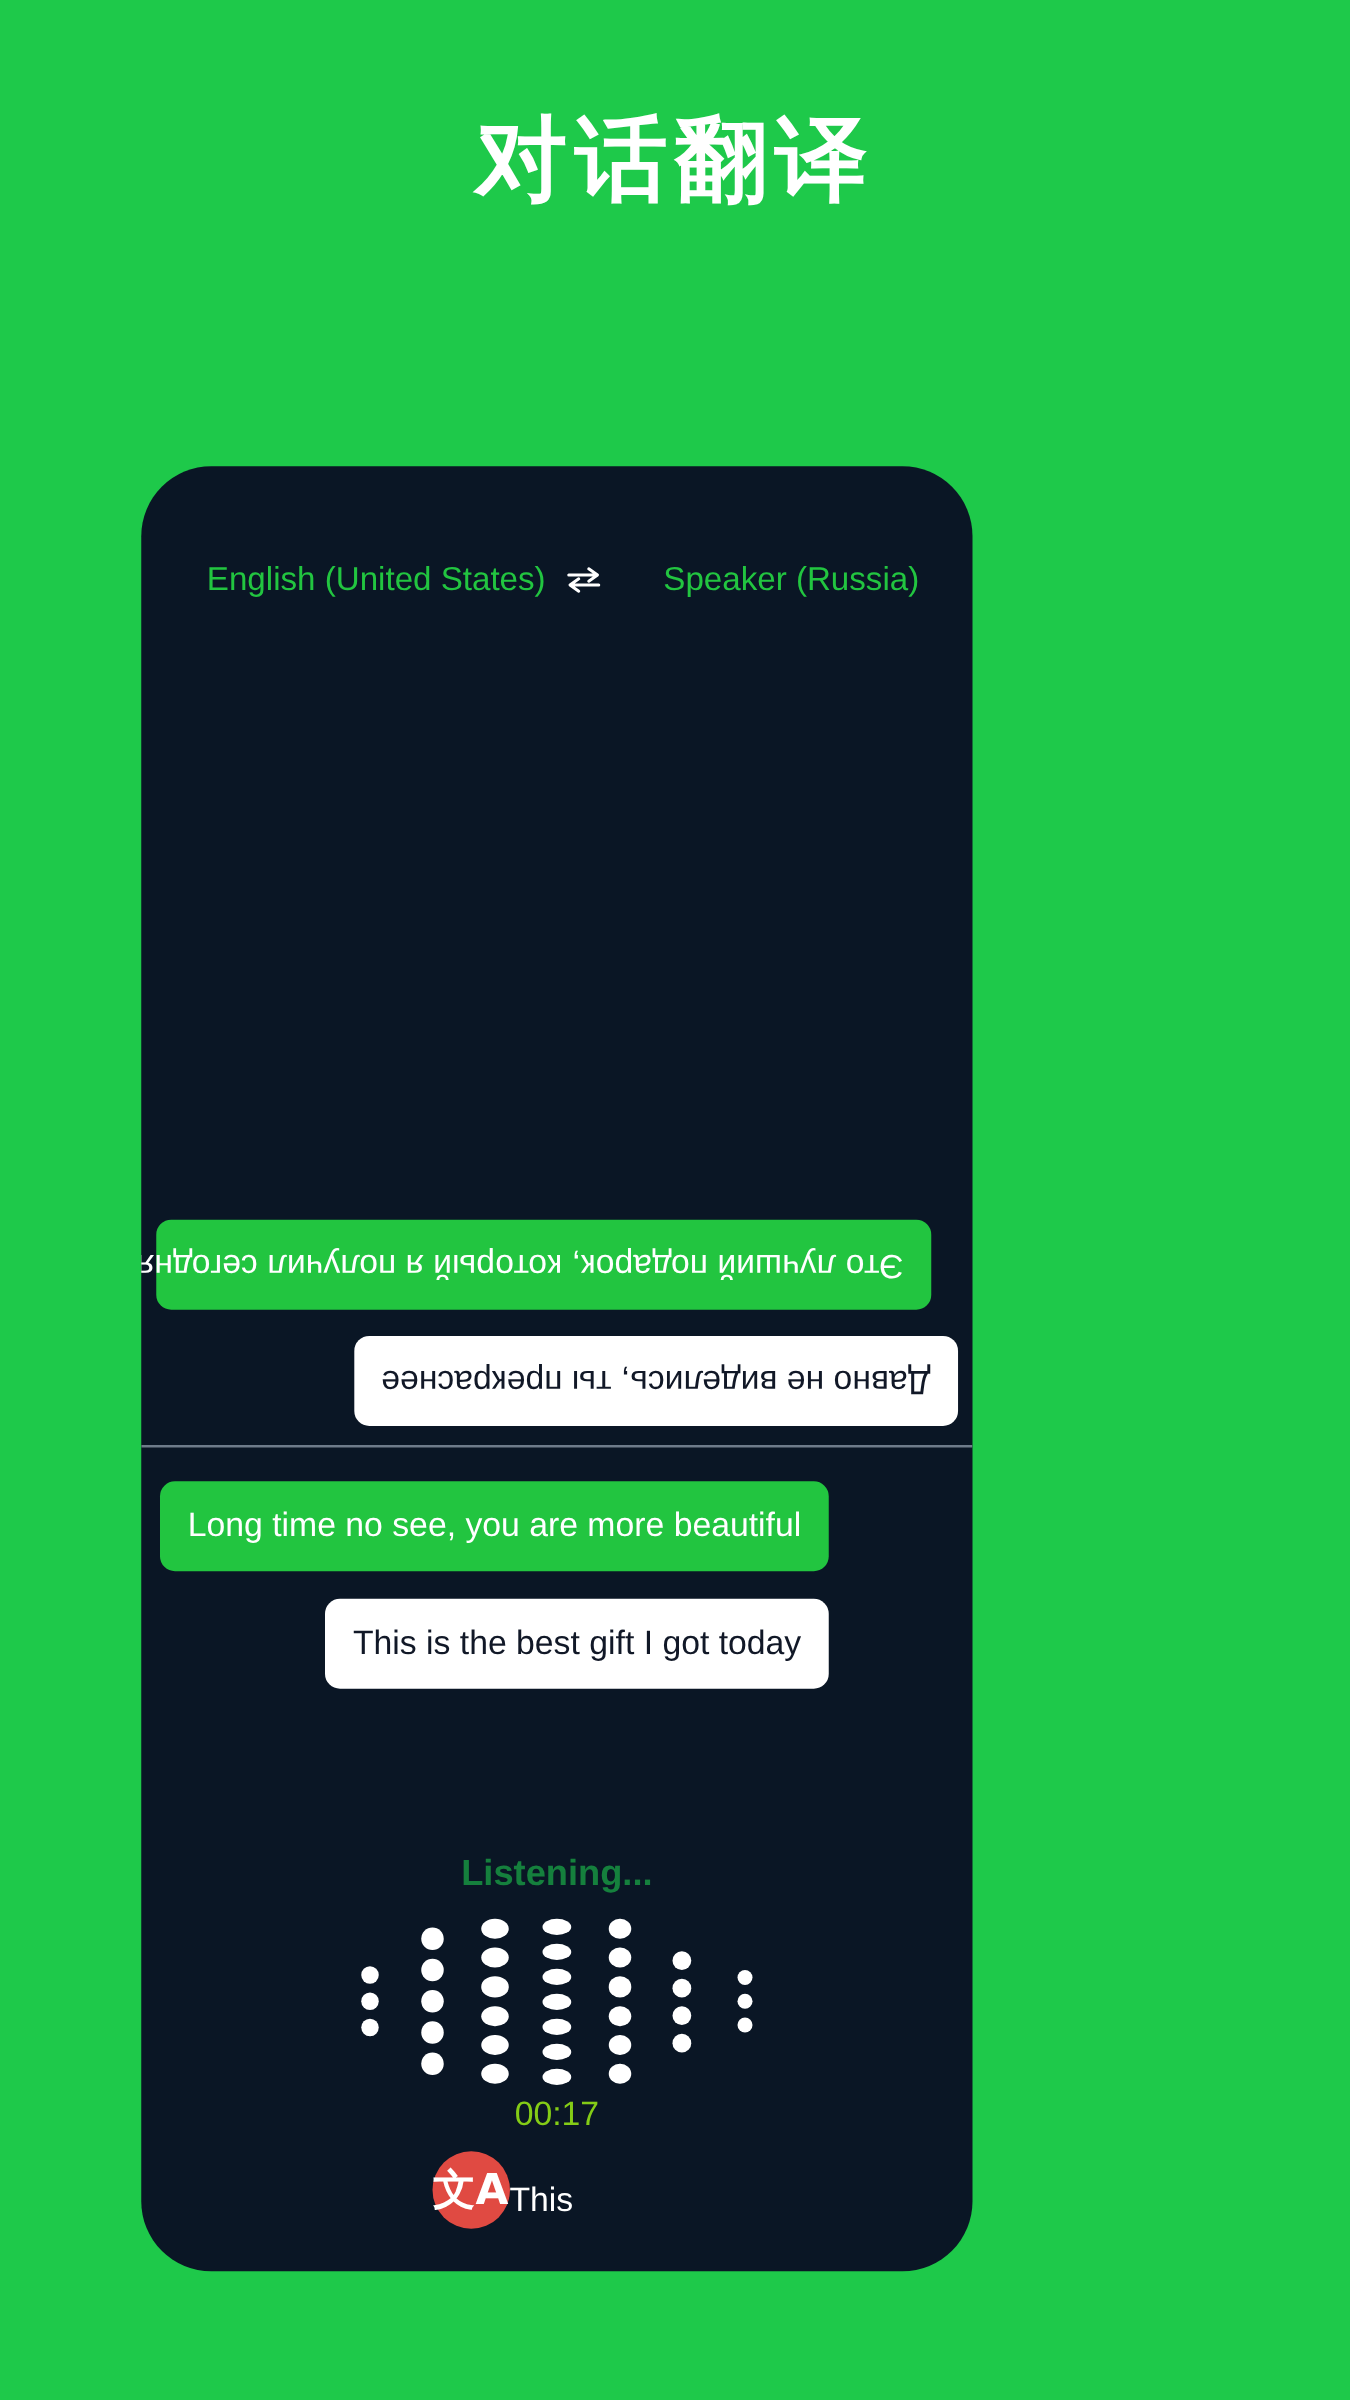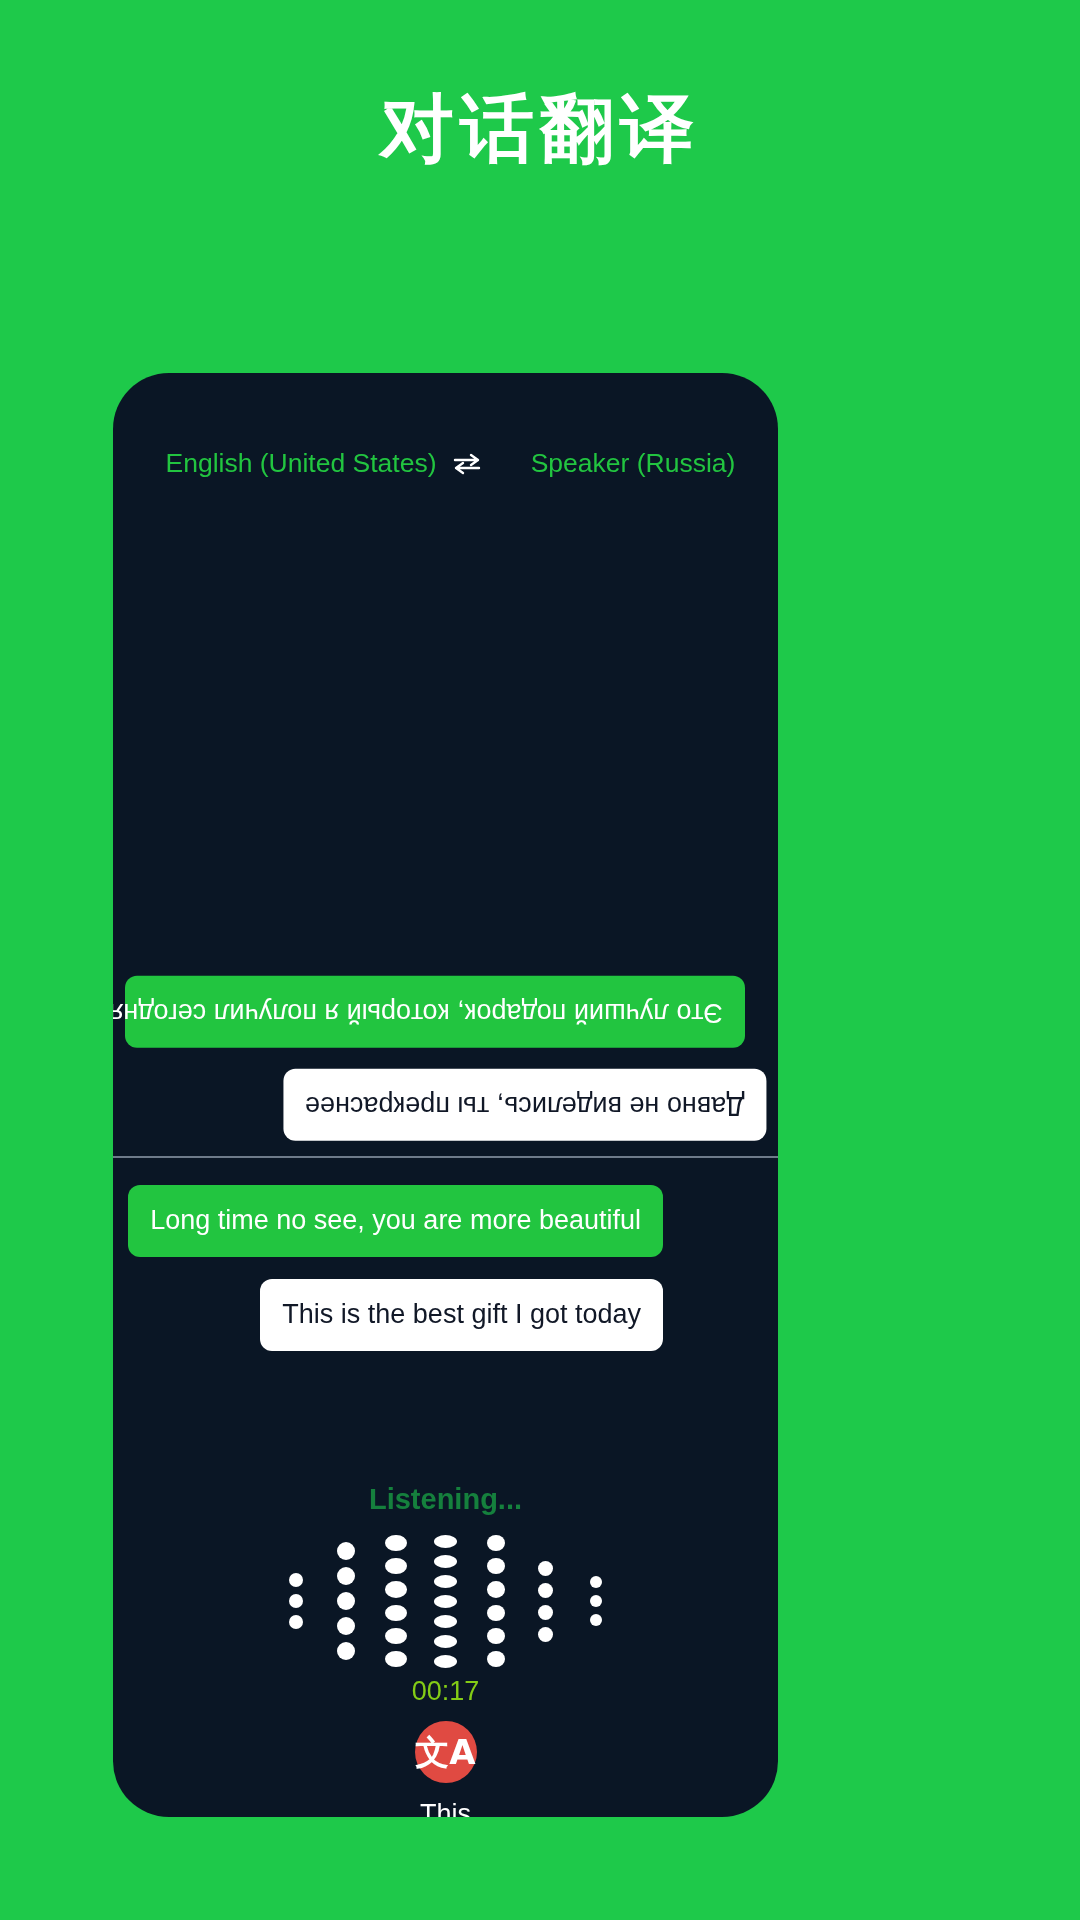--- a/index.html
+++ b/index.html
@@ -179,21 +179,21 @@
     left: 0;
     width: 665px;
     display: flex;
     align-items: flex-start;
     justify-content: space-around;
     padding: 0 28px;
     box-sizing: border-box;
   }
   .control {
     display: flex;
-    flex-direction: column;
+    flex-direction: row;
     align-items: center;
     width: 200px;
   }
   .control-circle {
     width: 62px;
     height: 62px;
     border-radius: 50%;
     display: flex;
     align-items: center;
     justify-content: center;

